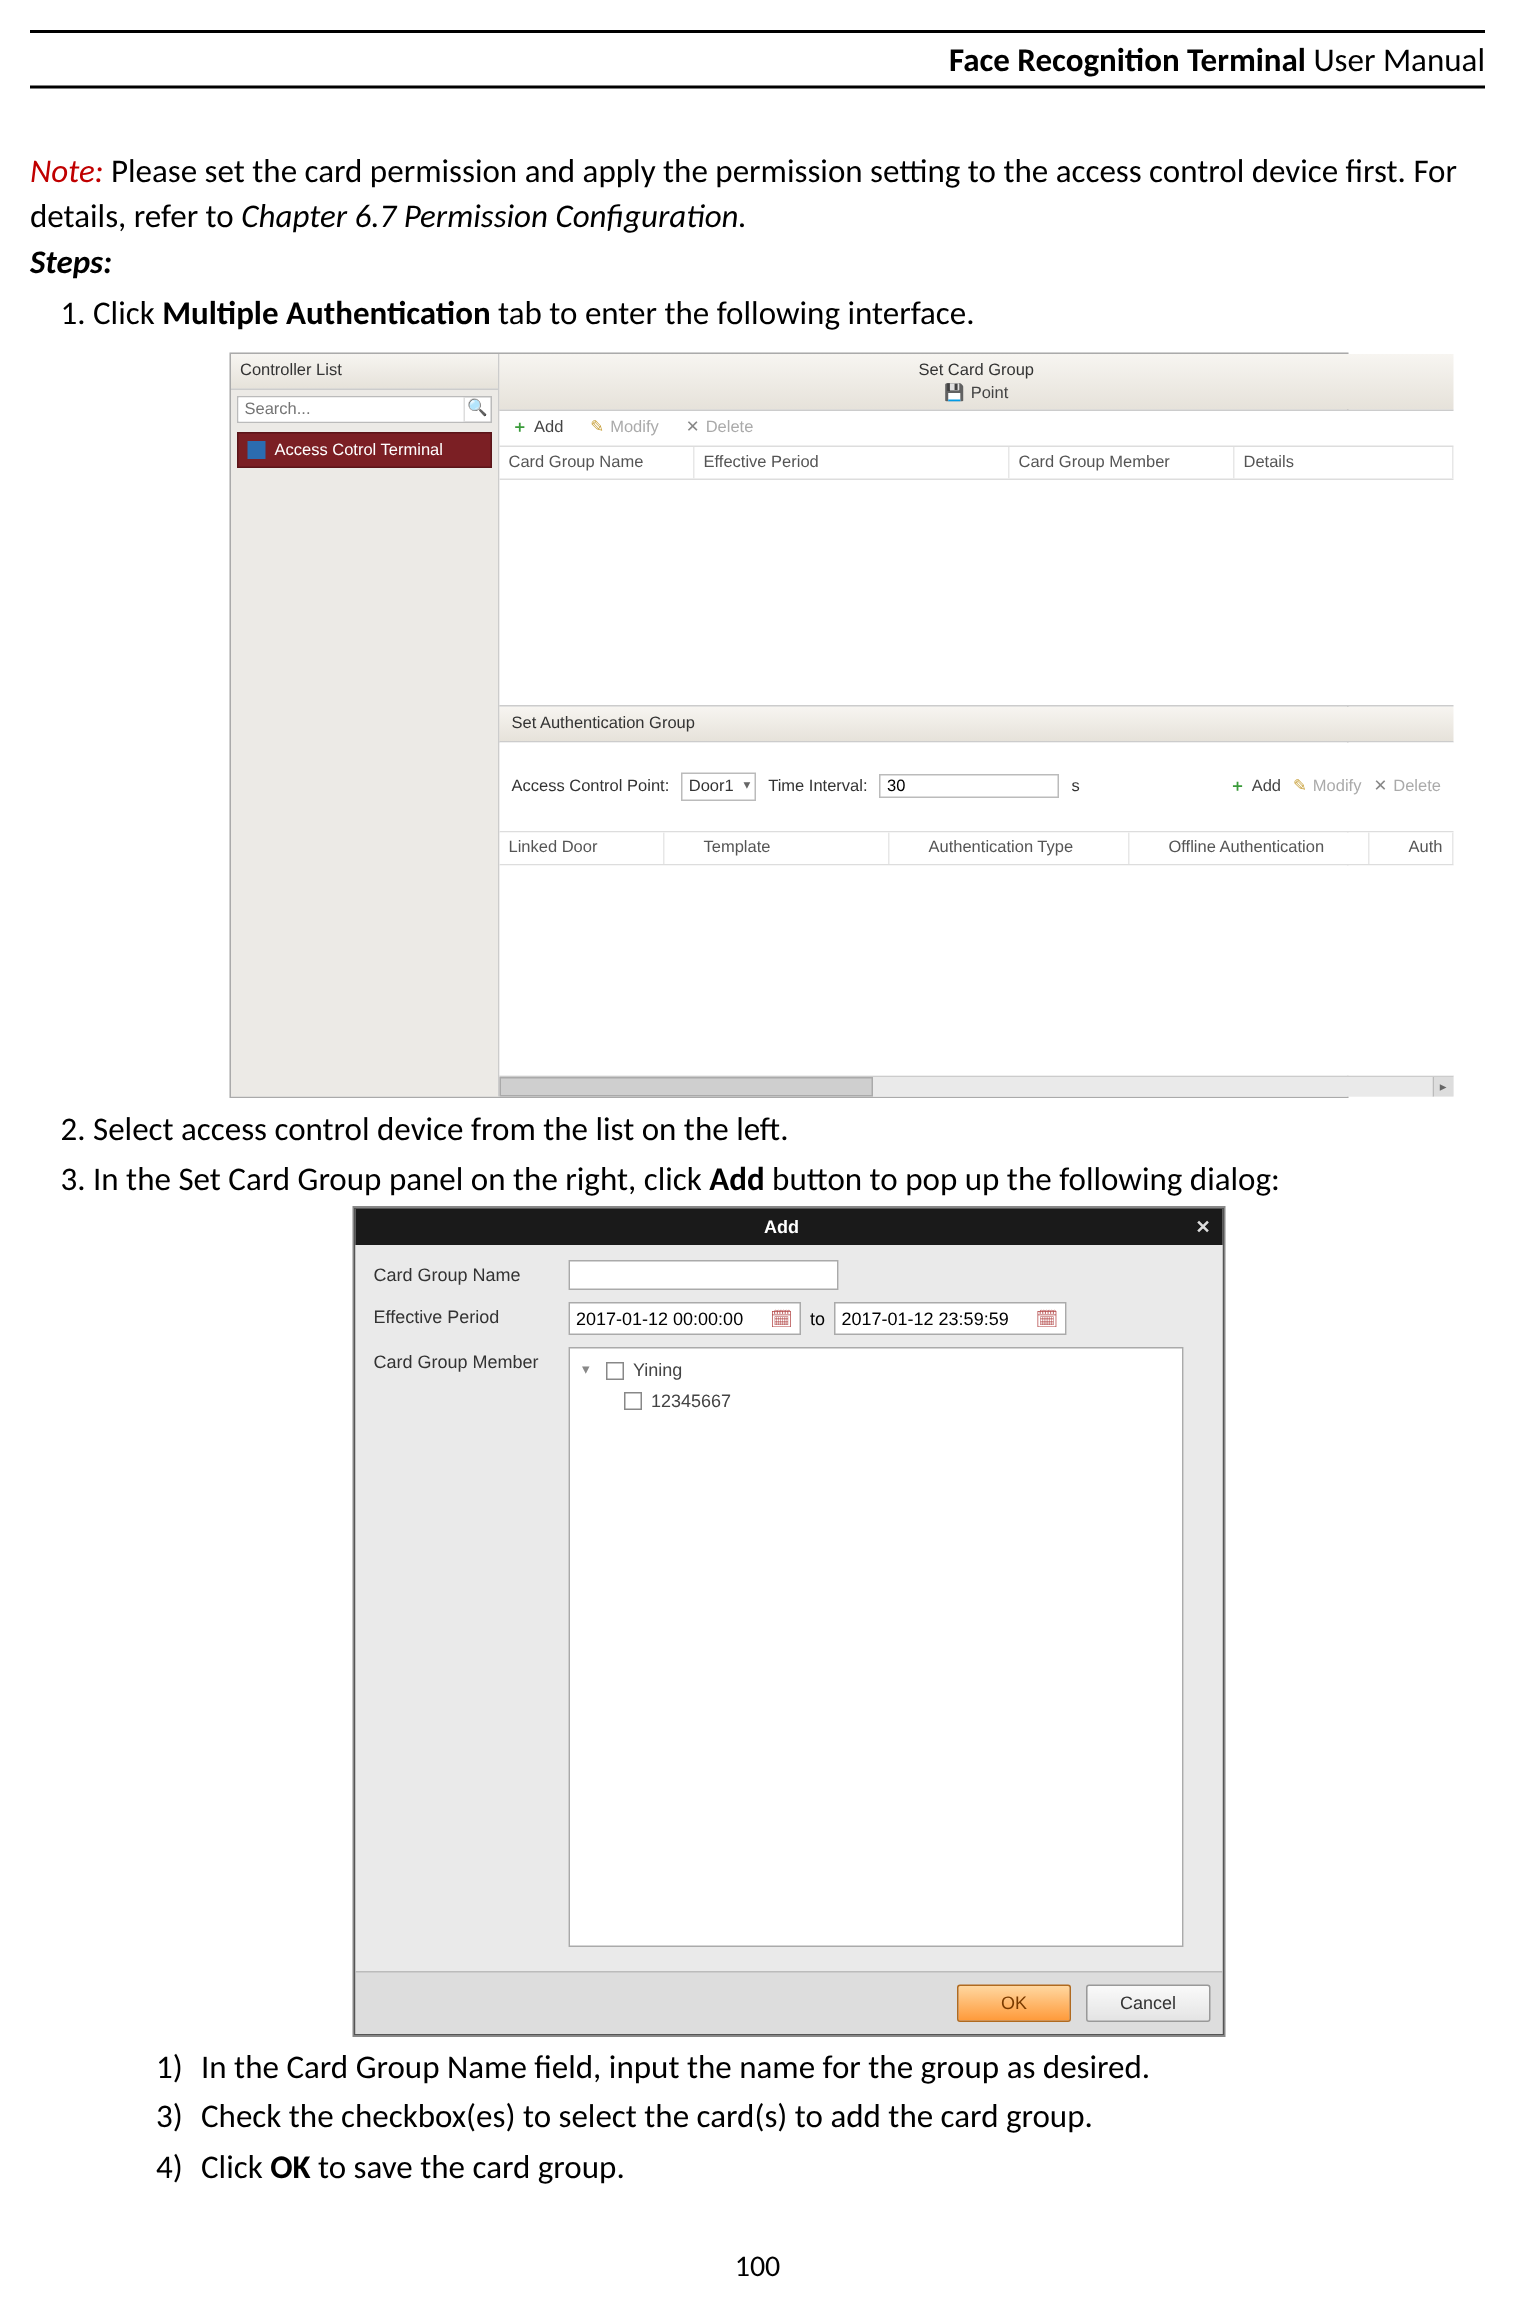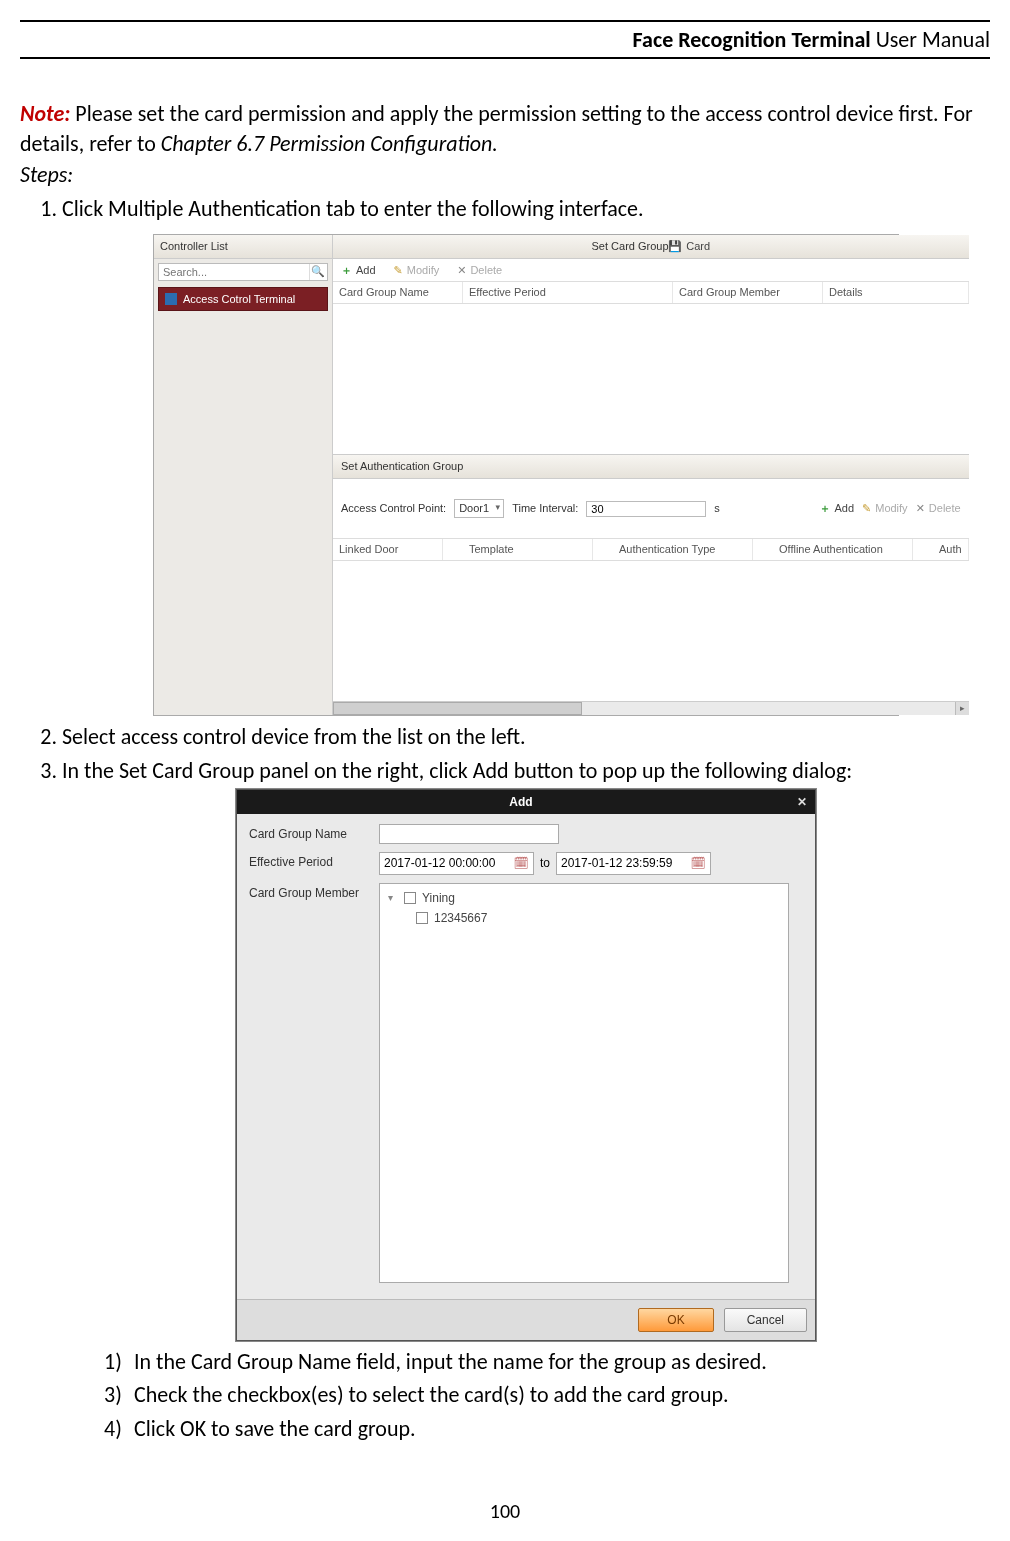--- a/index.html
+++ b/index.html
@@ -19,23 +19,23 @@
   .header-line {
     border-top: 2px solid #000;
     border-bottom: 2px solid #000;
     padding: 4px 0;
     text-align: right;
     font-size: 22px;
     margin-bottom: 40px;
   }
   .header-line .bold { font-weight: bold; }
   .body-text { font-size: 22px; line-height: 1.35; }
-  .note-label { color: #c00000; font-weight: bold; font-style: italic; }
+  .note-label { color: #c00000; font-weight: normal; font-style: italic; }
   .italic { font-style: italic; }
-  .bold { font-weight: normal; }
+  .bold { font-weight: bold; }
   ol.main { list-style: decimal; padding-left: 42px; margin: 4px 0; }
   ol.main > li { margin-bottom: 4px; }
   ol.sub { list-style: none; padding-left: 42px; margin: 4px 0; }
   ol.sub > li { margin-bottom: 4px; }
   .sub-num { display:inline-block; width:30px; }
   .figure-wrap { text-align: center; margin: 4px 0 6px 0; }
   .page-num { position: absolute; bottom: 18px; left: 0; right: 0; text-align: center; font-size: 20px; }
 
   
   .shot1 {
@@ -83,21 +83,21 @@
   }
   .s1-device .dev-icon {
     width:12px; height:12px; background:#2b6cb0;
     display:inline-block;
   }
   .s1-right { flex:1; display:flex; flex-direction:column; }
   .s1-panel-hdr {
     background: linear-gradient(#f7f5f1,#e6e2da);
     border-bottom:1px solid #ccc;
     padding:4px 8px;
-    display:flex; justify-content:center; align-items:center;
+    display:flex; justify-content:flex-start; align-items:center;flex-direction:column;
   }
   .s1-toolbar {
     background:#fff; border-bottom:1px solid #ddd;
     padding:4px 8px; display:flex; gap:18px; align-items:center;
   }
   .s1-btn { display:flex; align-items:center; gap:4px; color:#444; }
   .s1-btn.disabled { color:#aaa; }
   .plus { color:#3a9b3a; font-weight:bold; }
   .edit-ic { color:#c8a03a; }
   .del-ic { color:#888; }
@@ -232,21 +232,21 @@
                 <div class="s1-device">
                   <span class="dev-icon"></span>
                   <span>Access Cotrol Terminal</span>
                 </div>
               </div>
               <div class="s1-right">
                 <div class="s1-panel-hdr">
                   <span>Set Card Group</span>
                   <span class="s1-btn">
                       <span class="save-ic">💾</span>
-                      <span>Card</span>
+                      <span>Point</span>
                     </span>
                 </div>
                 <div class="s1-toolbar">
                   <span class="s1-btn">
                       <span class="plus">＋</span>
                       <span>Add</span>
                     </span>
                   <span class="s1-btn disabled">
                       <span class="edit-ic">✎</span>
                       <span>Modify</span>

